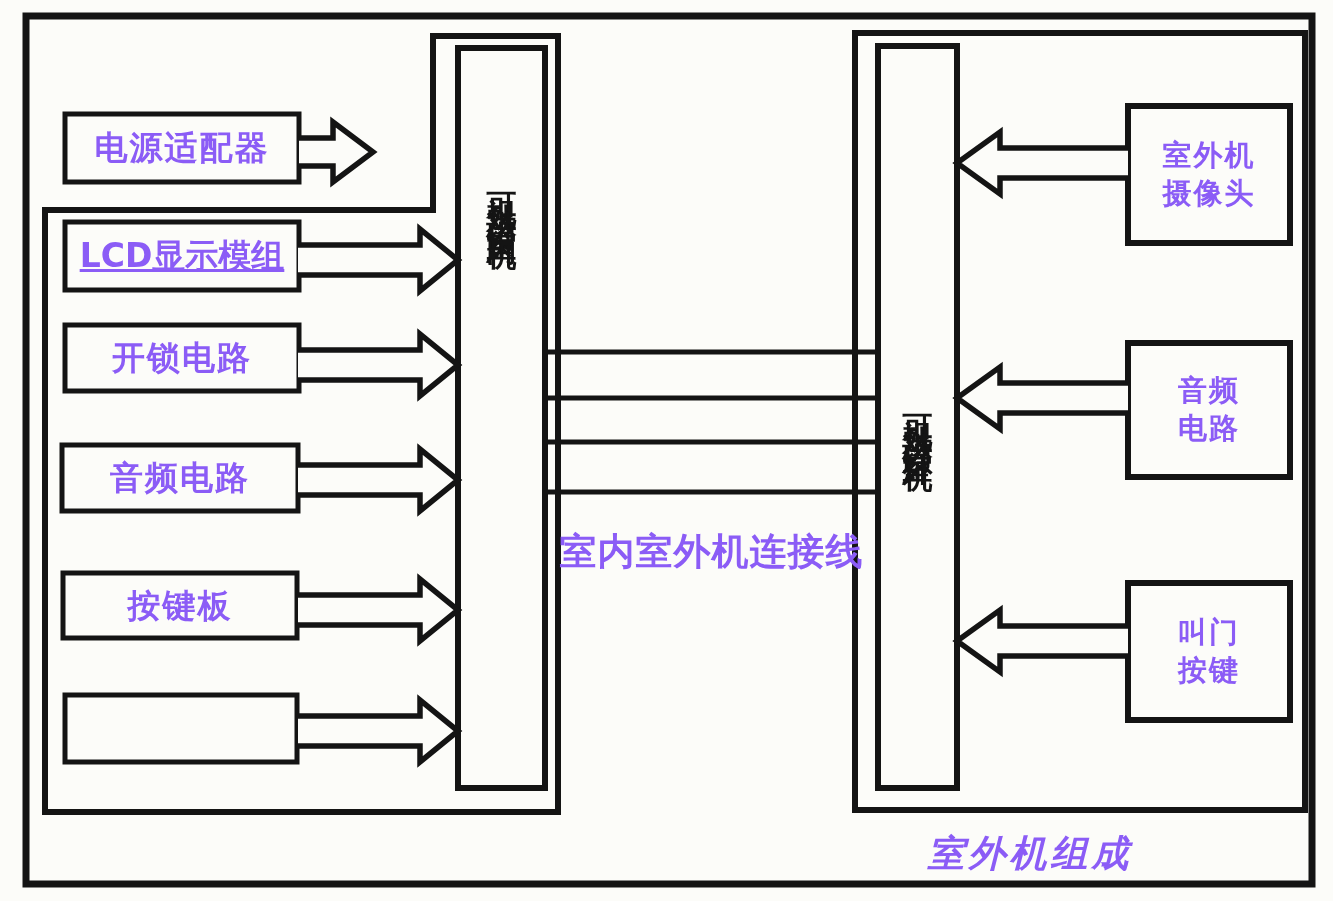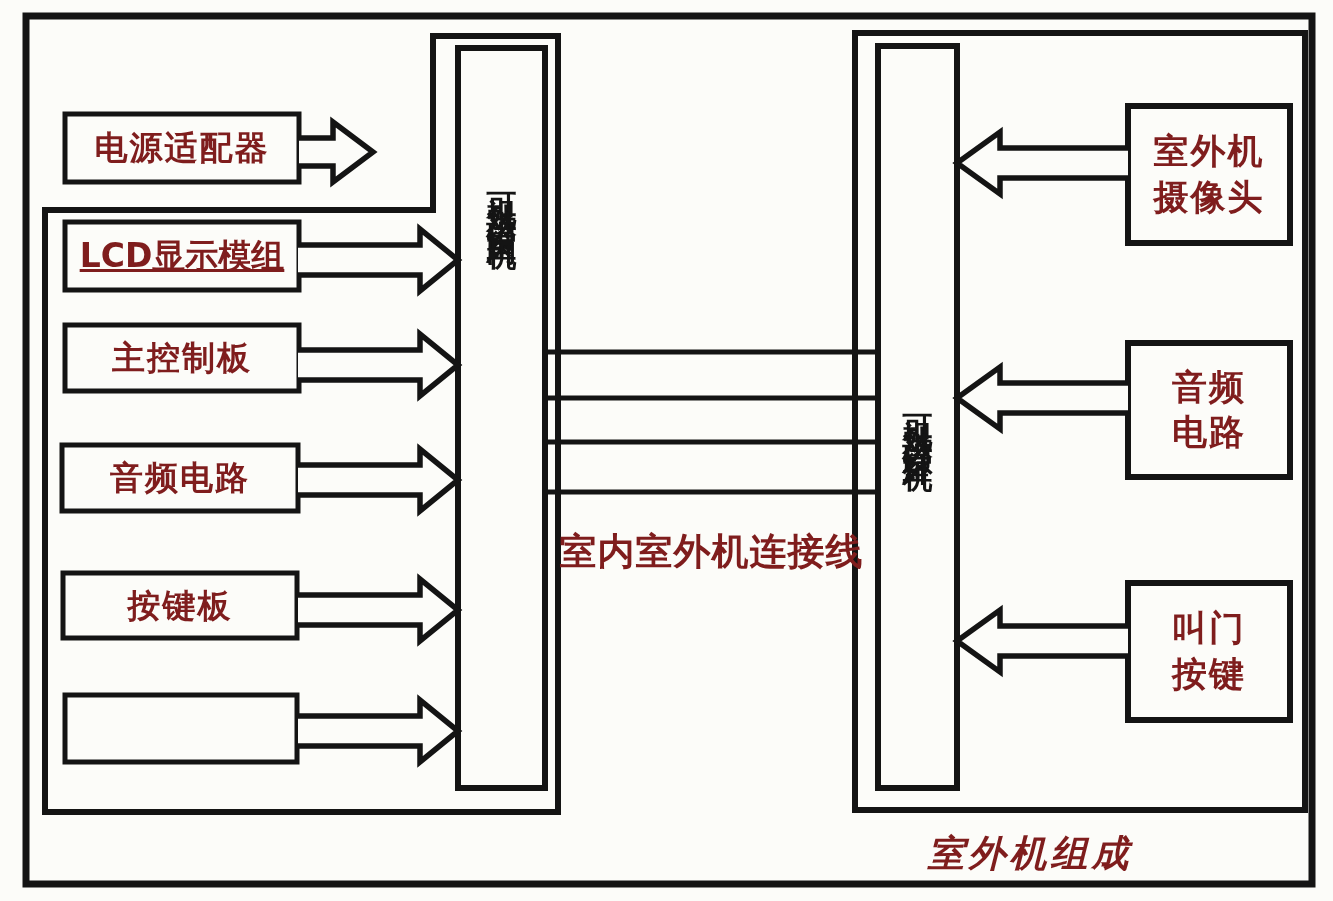--- a/index.html
+++ b/index.html
@@ -12,26 +12,26 @@
     color: #141414;
     overflow: hidden;
   }
   .stage svg { position: absolute; left: 0; top: 0; }
   .lbl {
     position: absolute;
     display: flex;
     align-items: center;
     justify-content: center;
     font-weight: bold;
-    color: #7f1d1d;
+    color: #8b5cf6;
     letter-spacing: 2px;
     line-height: 1.2;
   }
   .box-lbl { font-size: 33px; }
-  .two-line { white-space: pre-line; font-size: 35px; line-height: 1.3; }
+  .two-line { white-space: pre-line; font-size: 29px; line-height: 1.3; }
   .caption { font-size: 37px; letter-spacing: 4px; }
   .vwrap { position: absolute; }
   .vtext {
     position: absolute;
     left: 50%;
     writing-mode: vertical-rl;
     text-orientation: upright;
     font-size: 30px;
     font-weight: bold;
     letter-spacing: 6px;
@@ -87,21 +87,21 @@
       <g fill="#fcfcf9" stroke-width="5.5">
         <path d="M 1128 148 H 1000 V 132 L 957 163 L 1000 194 V 178 H 1128"></path>
         <path d="M 1128 383 H 1000 V 367 L 957 398 L 1000 429 V 413 H 1128"></path>
         <path d="M 1128 626 H 1000 V 610 L 957 641 L 1000 672 V 656 H 1128"></path>
       </g>
     </g>
   </svg>
 
   <div class="lbl box-lbl" style="left:65px; top:114px; width:234px; height:68px;">电源适配器</div>
   <div class="lbl box-lbl" style="left:65px; top:222px; width:234px; height:68px; letter-spacing:0;text-decoration:underline;">LCD显示模组</div>
-  <div class="lbl box-lbl" style="left:65px; top:325px; width:234px; height:66px;">主控制板</div>
+  <div class="lbl box-lbl" style="left:65px; top:325px; width:234px; height:66px;">开锁电路</div>
   <div class="lbl box-lbl" style="left:63px; top:573px; width:234px; height:65px;">按键板</div>
   <div class="lbl box-lbl" style="left:62px; top:445px; width:236px; height:66px;">音频电路</div>
 
   <div class="vwrap" style="left:458px; top:48px; width:87px; height:740px;">
     <span class="vtext top-offset">可视对讲门铃室内机</span>
   </div>
   <div class="vwrap" style="left:878px; top:46px; width:79px; height:742px;">
     <span class="vtext centered">可视对讲门铃室外机</span>
   </div>
 

